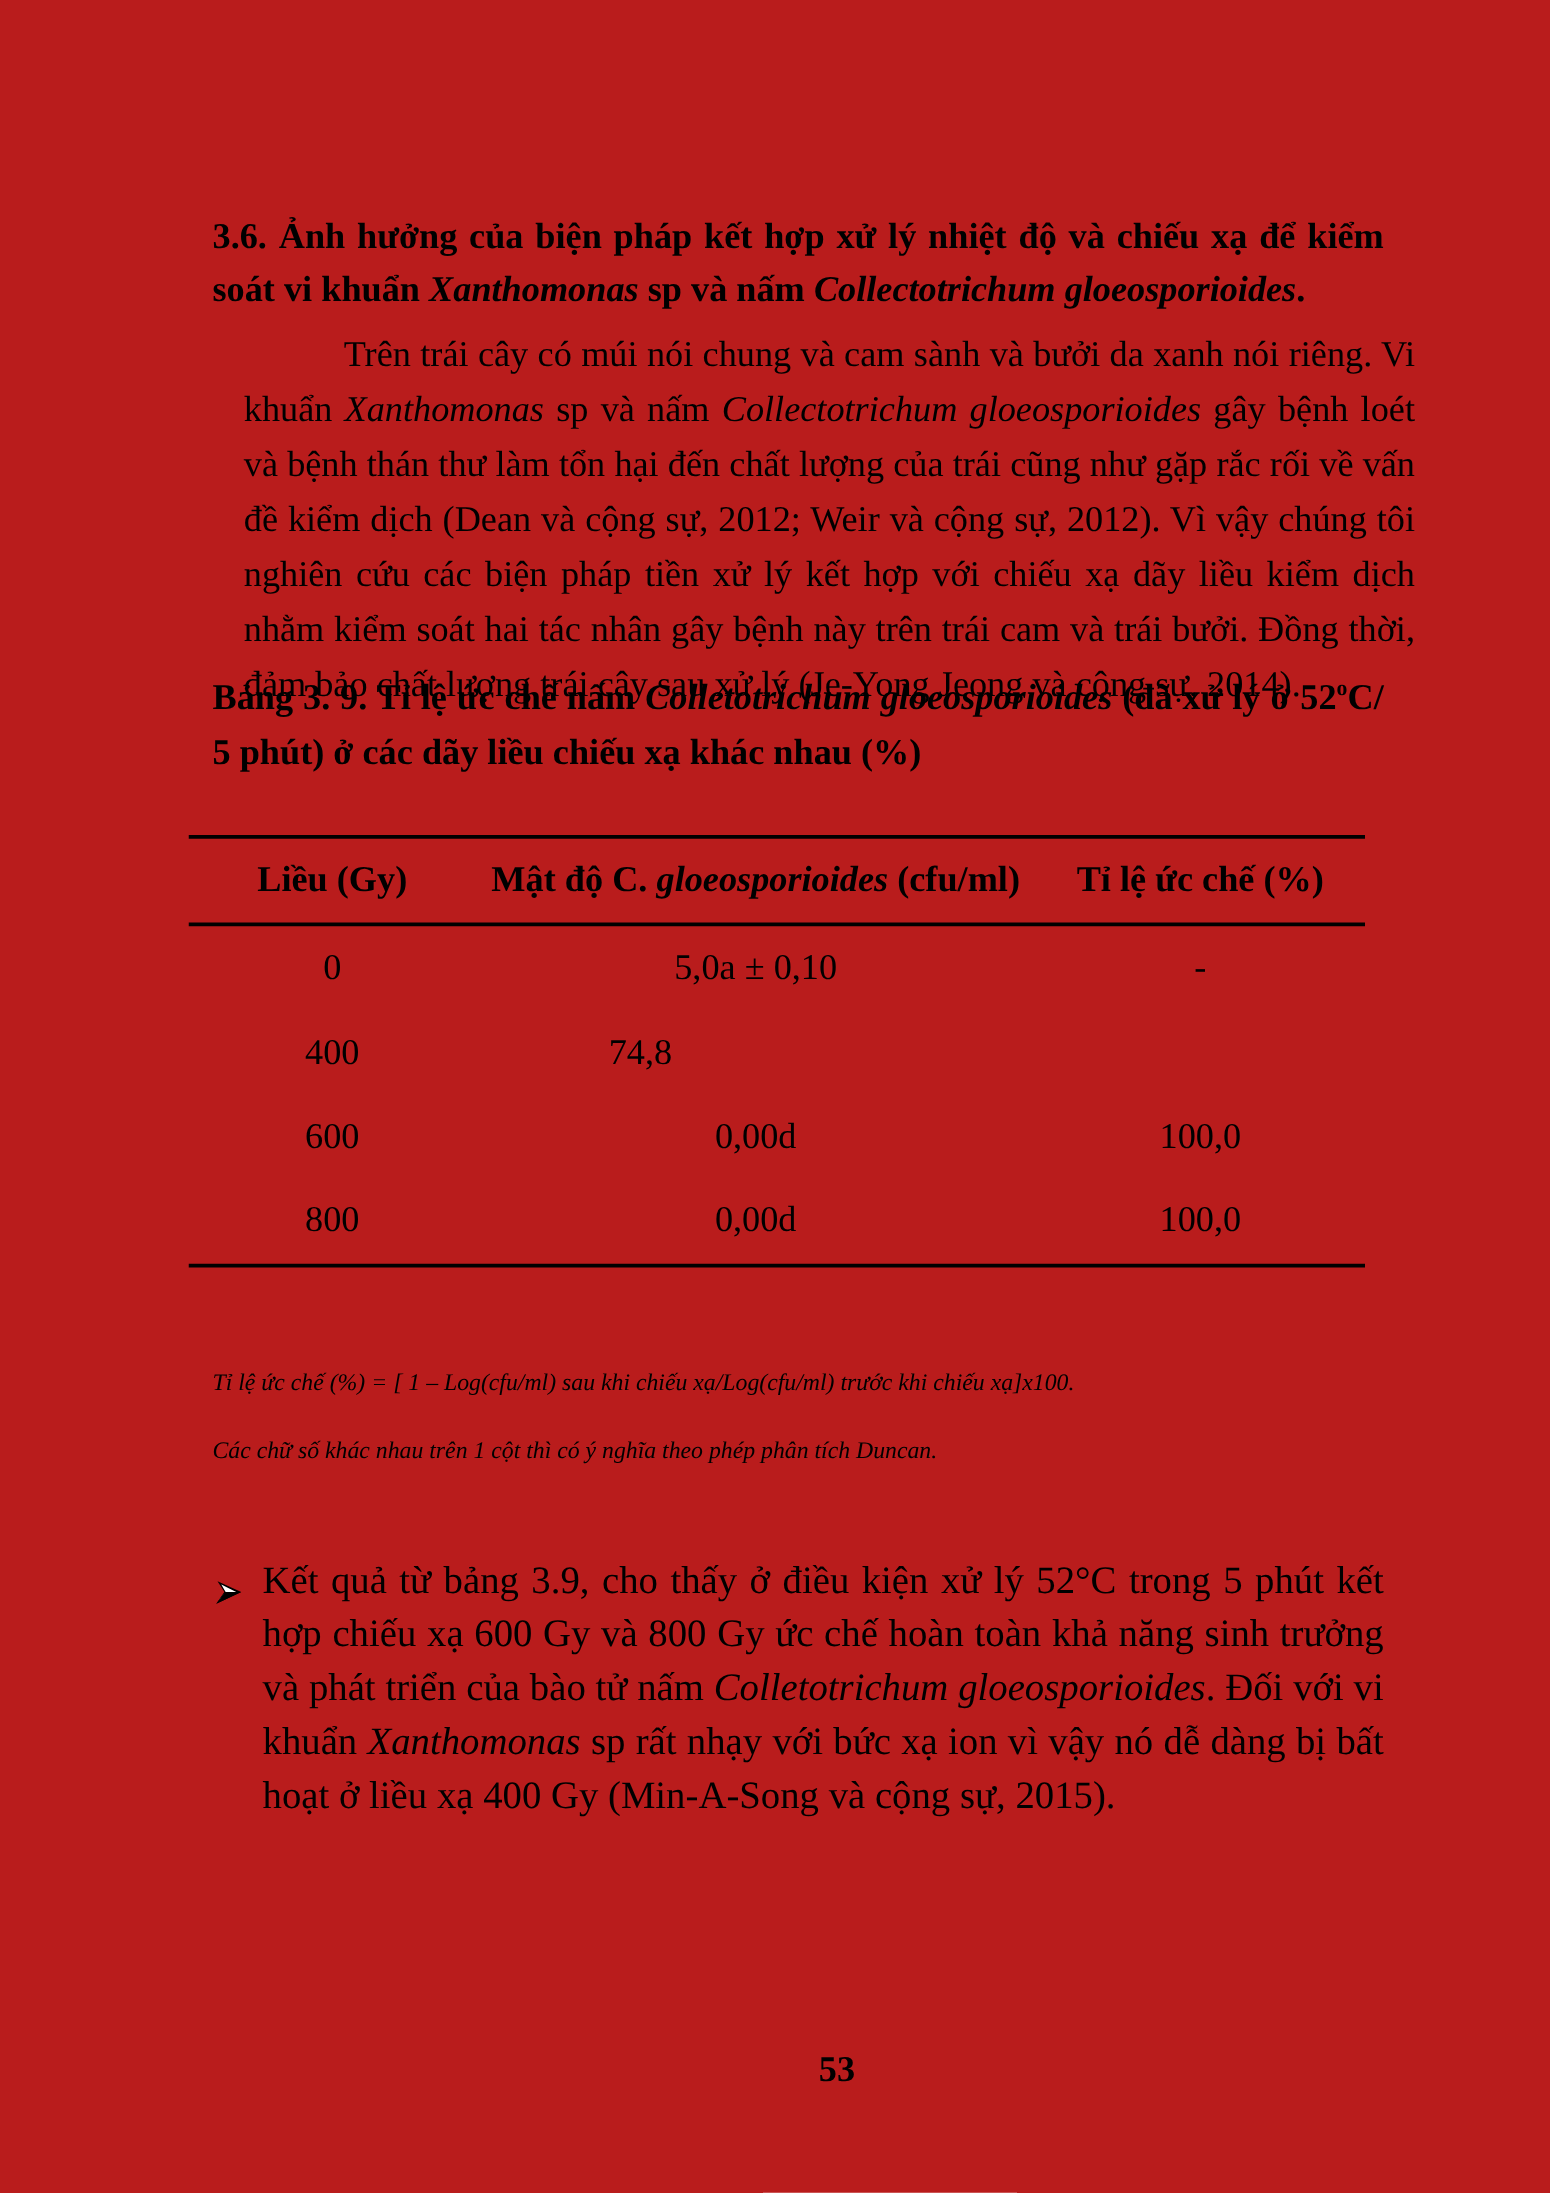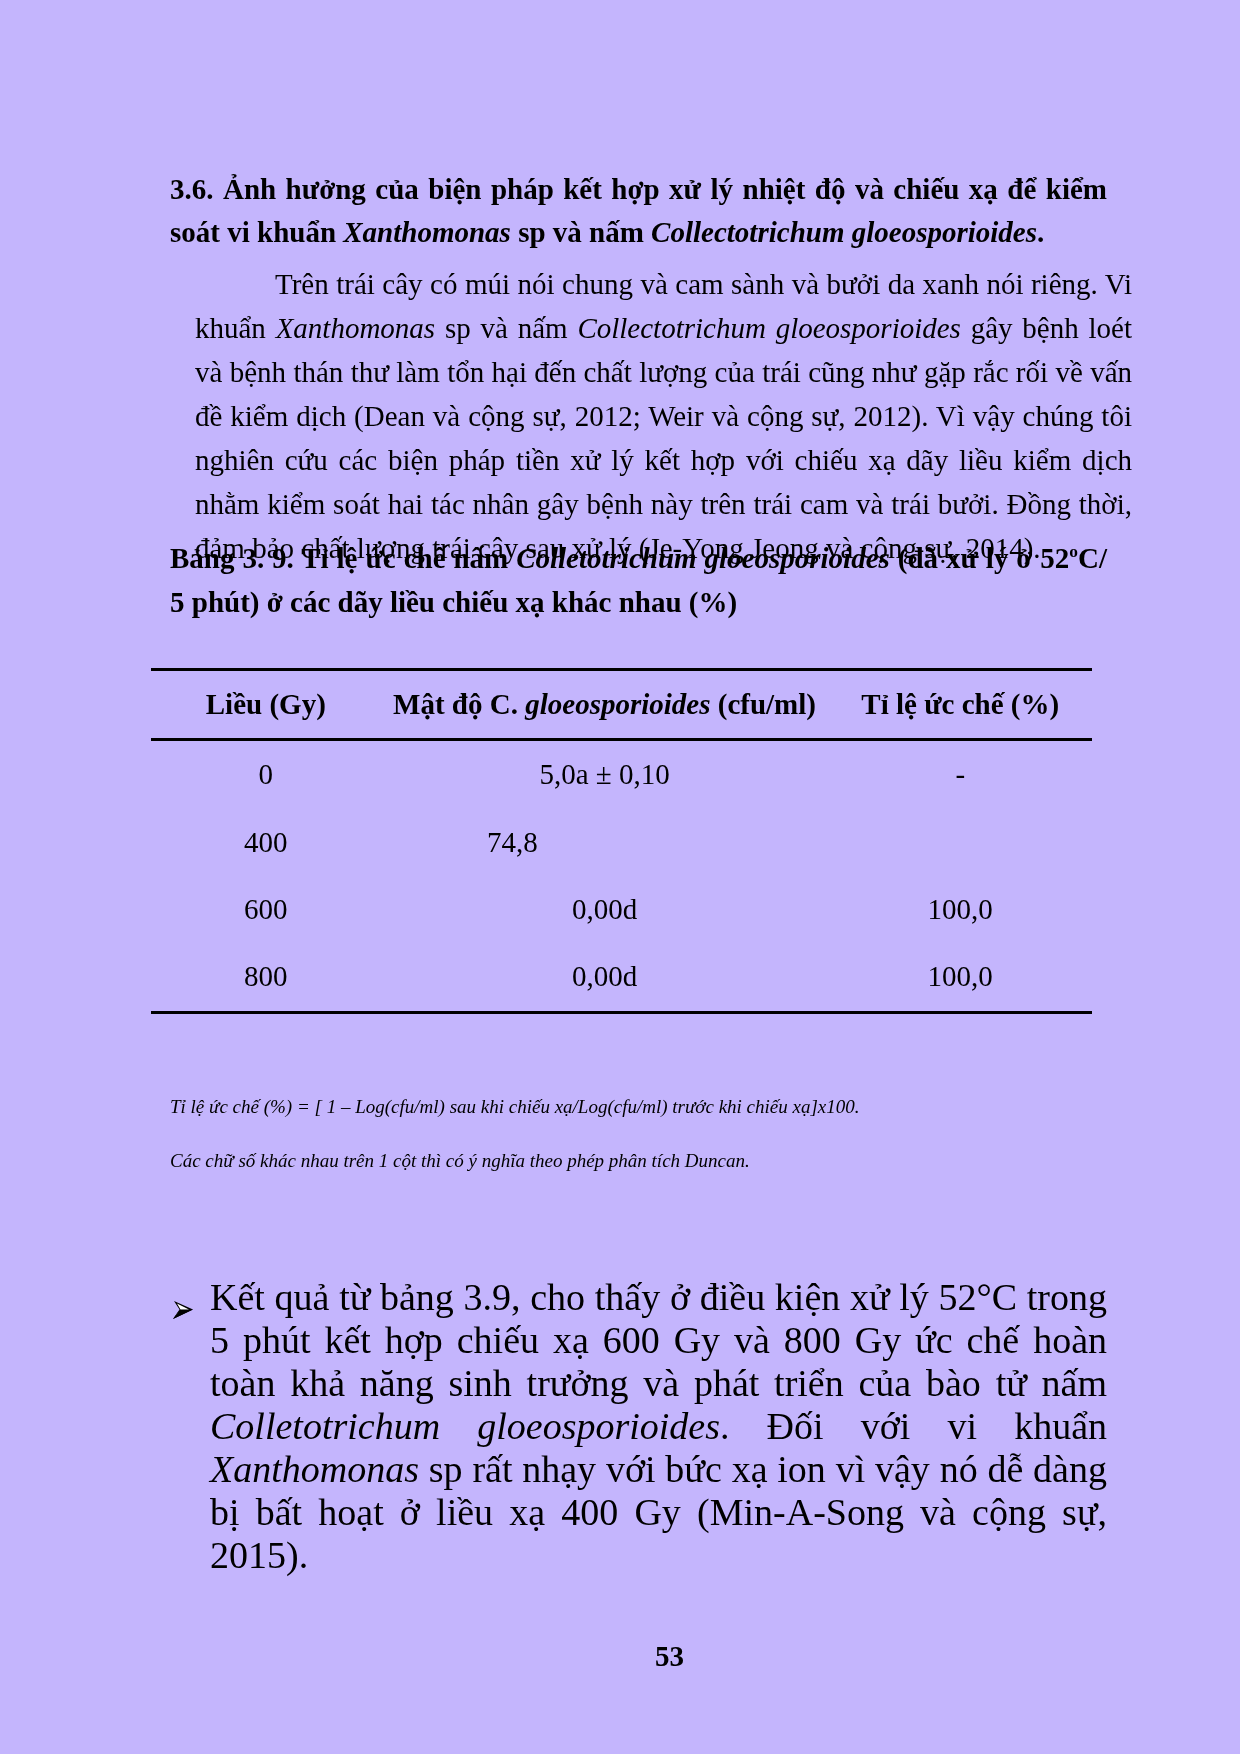--- a/index.html
+++ b/index.html
@@ -1,20 +1,20 @@
 <!DOCTYPE html>
 <html><head>
 <meta charset="utf-8">
 <style>
   html,body { margin:0; padding:0; }
   .page {
     position: relative;
     width: 1240px;
     height: 1754px;
-    background: #c4b5fd;
+    background: #b91c1c;
     color: #000000;
     font-family: "Liberation Serif", "DejaVu Serif", serif;
     overflow: hidden;
   }
   .content {
     position: absolute;
     left: 170px;
     top: 0;
     width: 937px;
   }
@@ -74,22 +74,22 @@
 
   .footnote {
     font-size: 19px;
     font-style: italic;
     line-height: 34px;
   }
   .fn1 { top: 1090px; }
   .fn2 { top: 1144px; }
 
   .bullet {
-    top: 1276px;
-    font-size: 38px;
+    top: 1242px;
+    font-size: 31px;
     line-height: 43px;
     text-align: justify;
     padding-left: 40px;
     box-sizing: border-box;
   }
   .bullet-marker {
     position: absolute;
     left: 2px;
     top: 10px;
     width: 22px;

